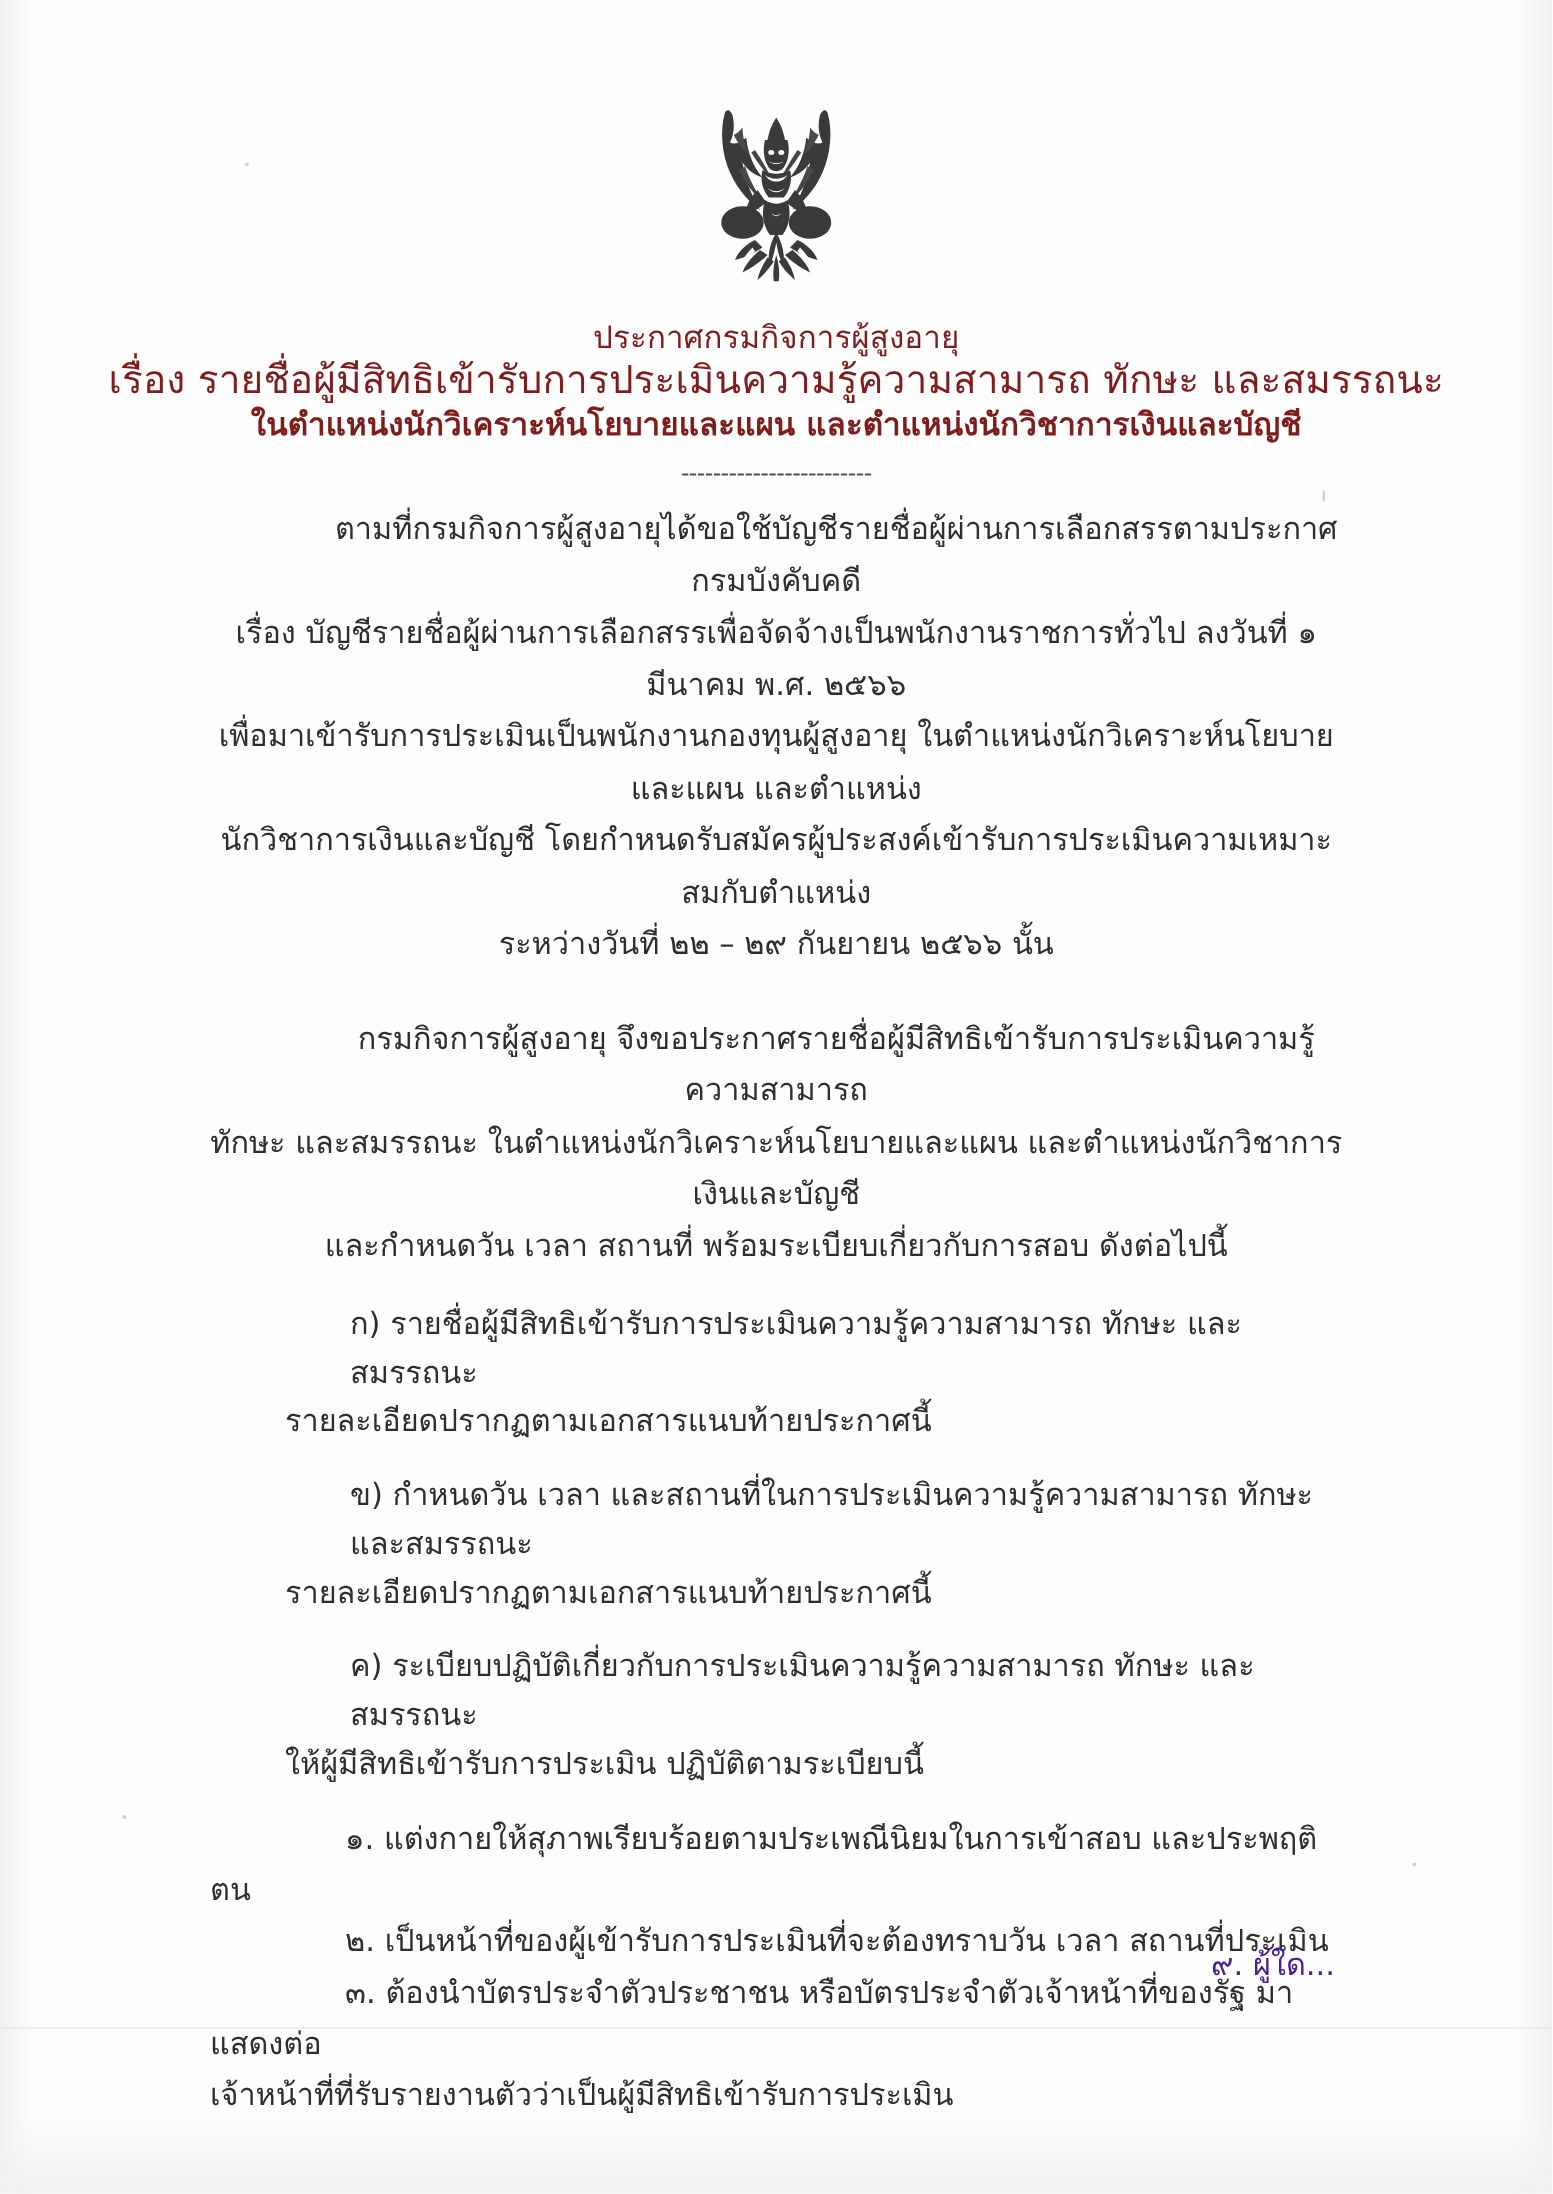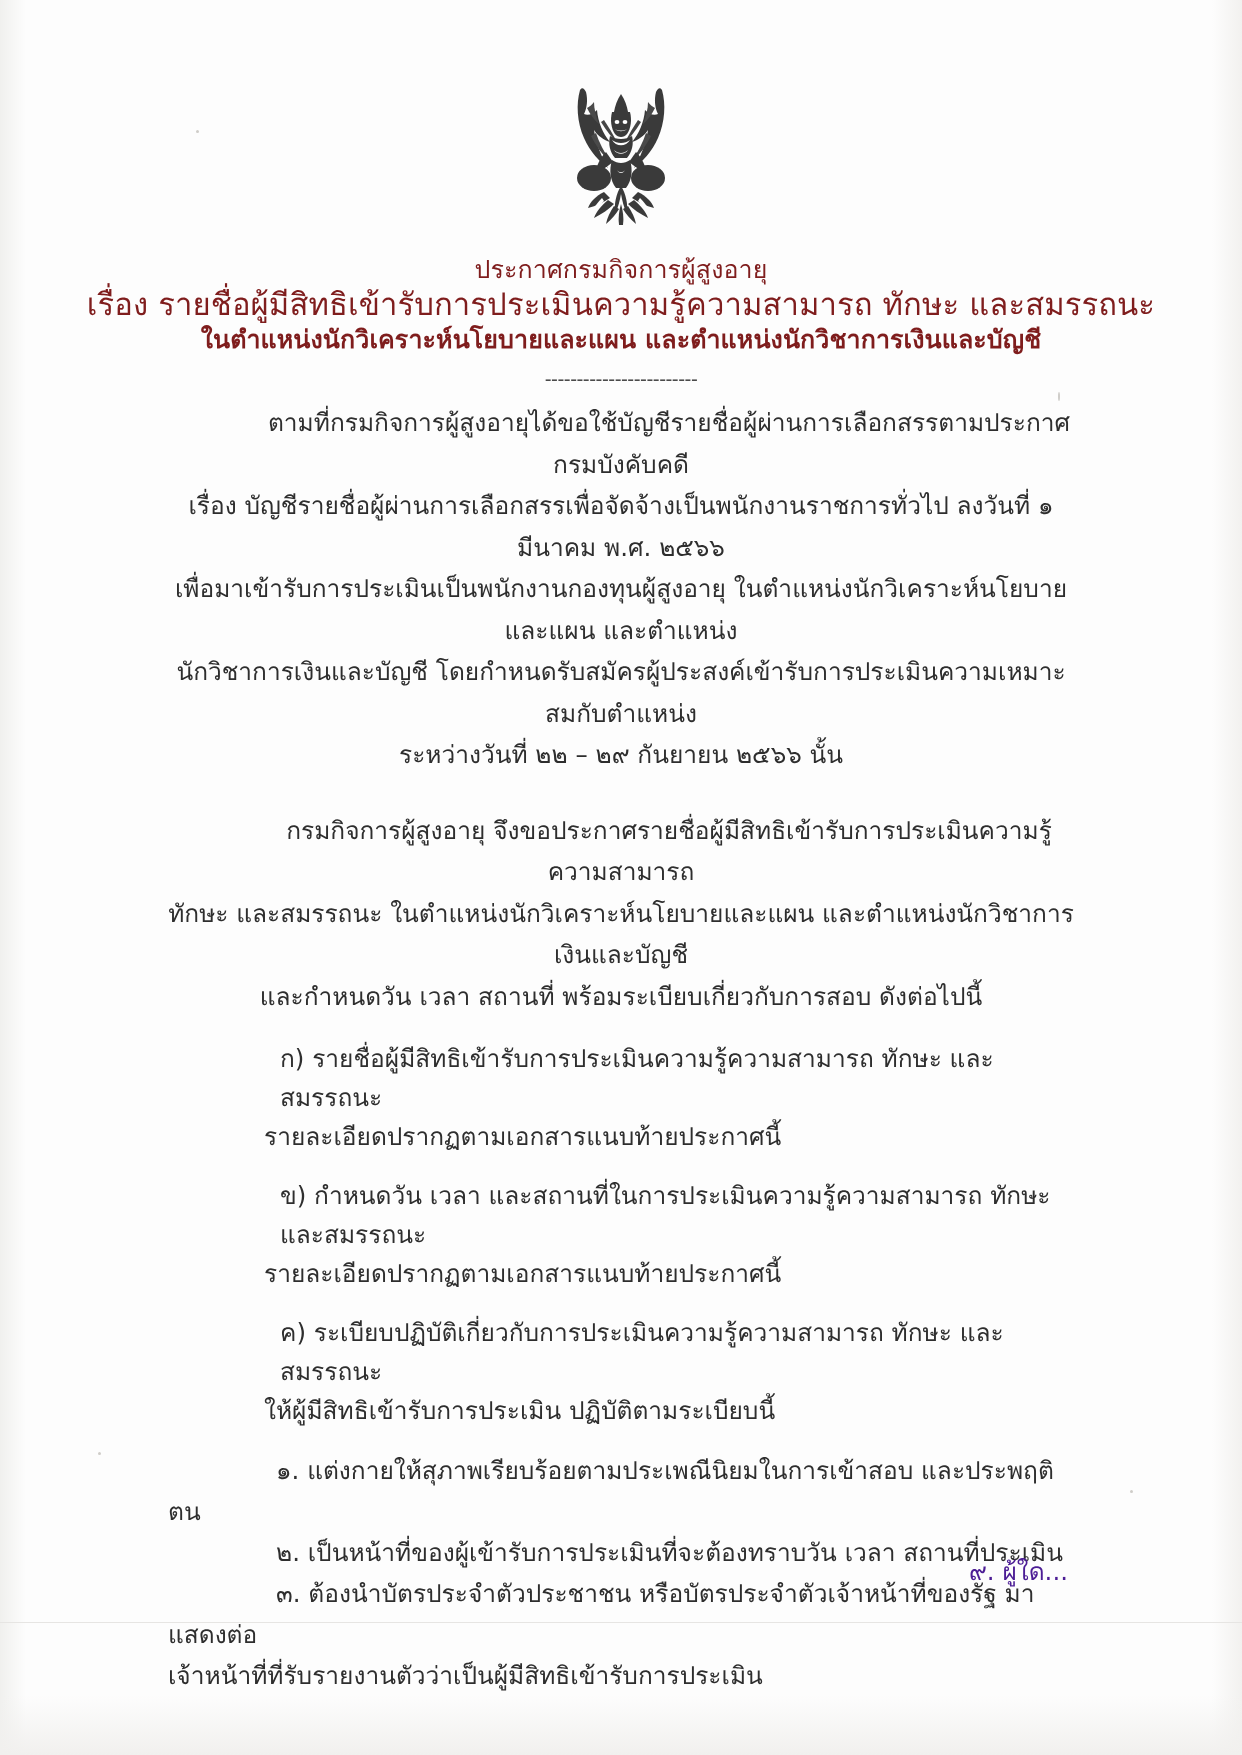--- a/index.html
+++ b/index.html
@@ -126,21 +126,21 @@
     margin: 0 0 20px 0;
   }
   .letter-item .l-line {
     font-size: 24.5px;
     line-height: 39px;
     color: #2e2e2e;
     display: block;
     white-space: pre-wrap;
   }
   .letter-item .l-line.head { margin-left: 112px; }
-  .letter-item .l-line.sub  { margin-left: 96px; }
+  .letter-item .l-line.sub  { margin-left: 60px; }
 
   
   .rules {
     margin-top: 6px;
   }
   .rule-item {
     font-size: 24.5px;
     line-height: 41px;
     color: #2e2e2e;
     margin: 0;

